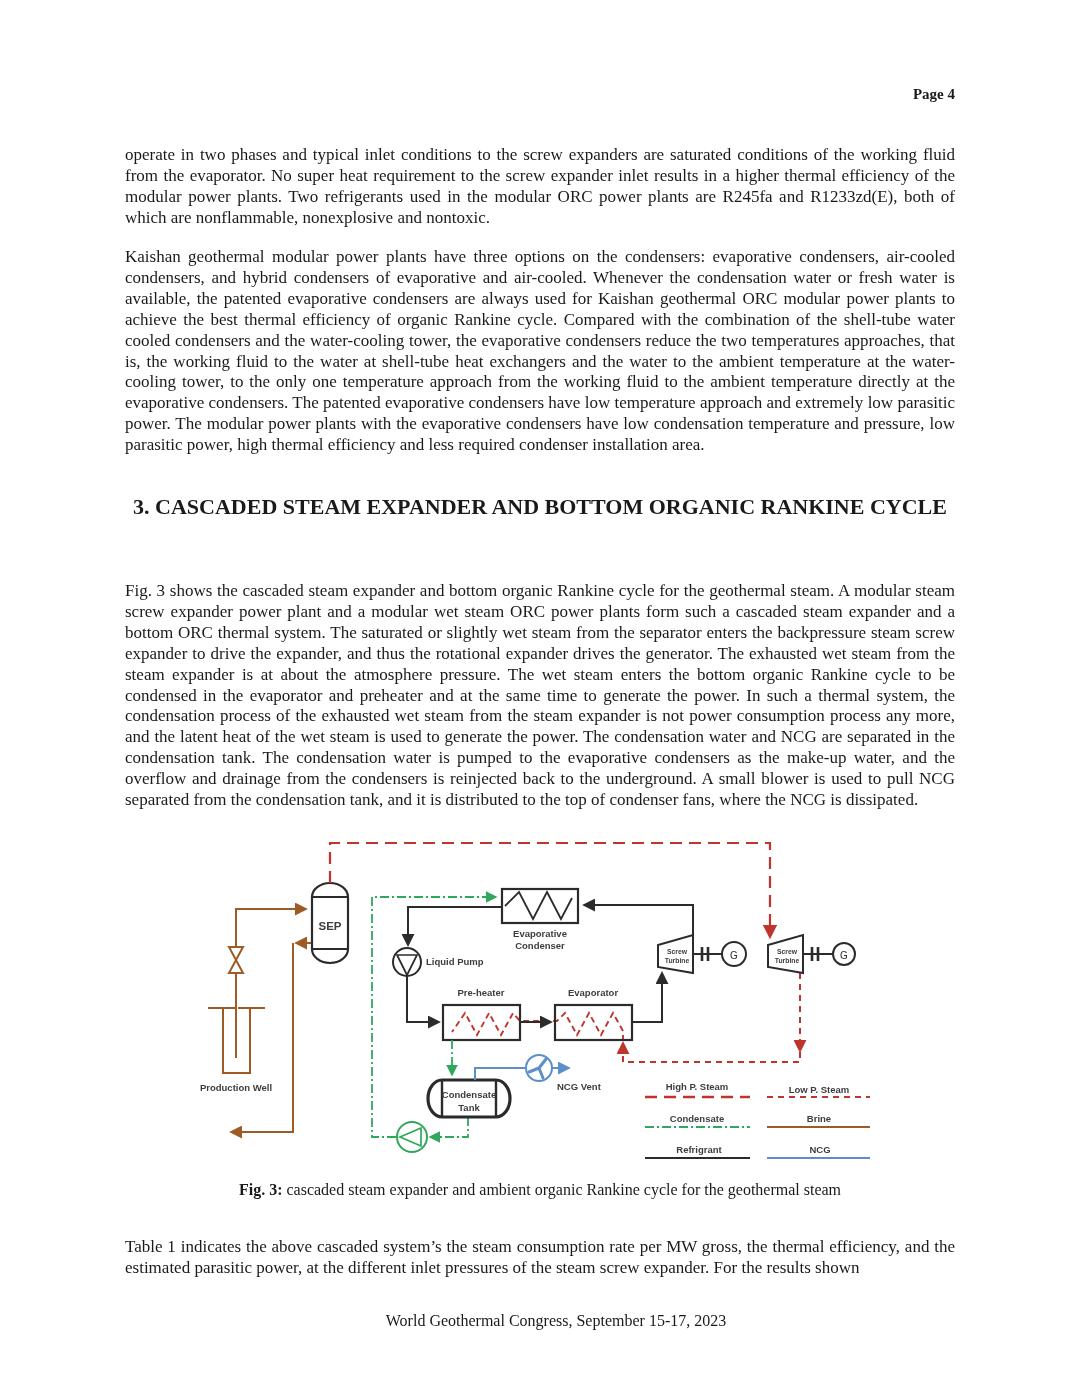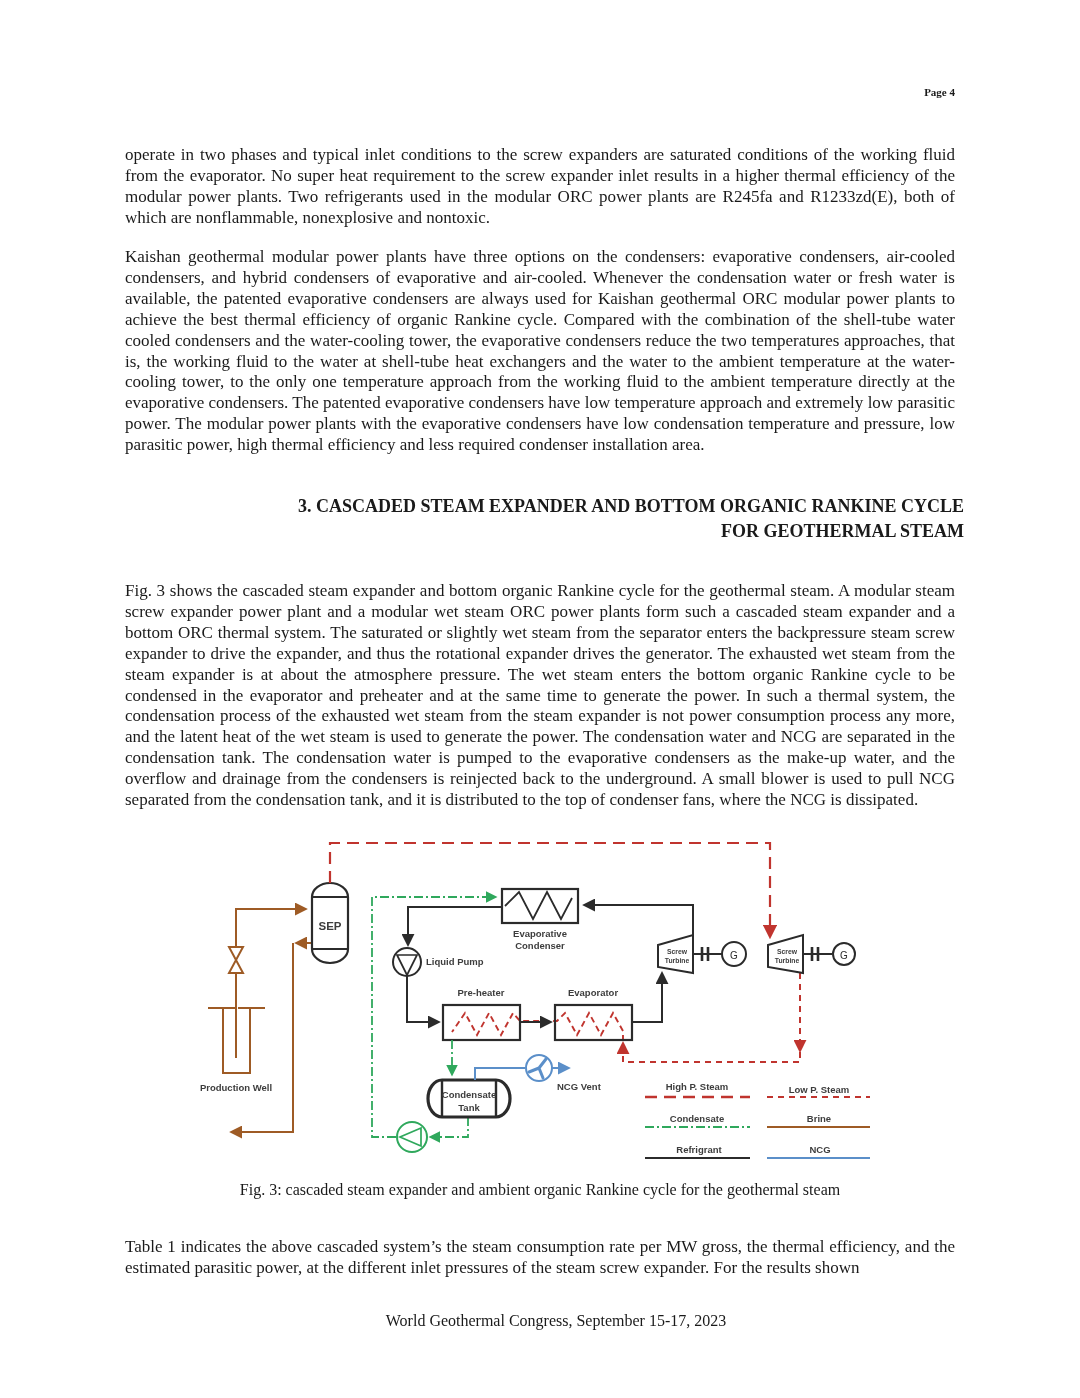--- a/index.html
+++ b/index.html
@@ -10,27 +10,27 @@
   }
   :root{
     --c-brine:#9e5b25; --c-steam:#c0342e; --c-condensate:#2fa85c;
     --c-ncg:#5b8fc9; --c-refrigerant:#2b2b2b; --c-ink:#2b2b2b;
   }
   .abs{position:absolute;}
   .para{
     left:125px;width:830px;font-size:17px;line-height:20.9px;
     text-align:justify;text-align-last:left;
   }
-  .page-num{top:86px;right:125px;font-weight:bold;font-size:11px;}
+  .page-num{top:86px;right:125px;font-weight:bold;font-size:15px;}
   .heading{
-    left:134px;width:830px;top:494px;text-align:right;font-weight:bold;
-    font-size:18px;line-height:25px;
+    left:125px;width:830px;top:494px;text-align:center;font-weight:bold;
+    font-size:22px;line-height:25px;
   }
   .caption{left:90px;width:900px;top:1181px;text-align:center;font-size:16px;}
-  .caption b{font-weight:normal;}
+  .caption b{font-weight:bold;}
   .footer{left:16px;width:1080px;top:1312px;text-align:center;font-size:16px;}
   .figwrap{left:180px;top:835px;width:720px;height:335px;text-align:right;}
   svg text{
     font-family:"Liberation Sans", sans-serif;fill:#3d3d3d;font-weight:600;
   }
   .lbl{font-size:9.5px;}
   .lbl-sep{font-size:11.5px;}
   .lbl-turb{font-size:6.8px;}
   .lbl-g{font-size:10px;font-weight:400;fill:#2b2b2b;}
 </style>
@@ -38,21 +38,20 @@
 <body>
 
 <div class="abs page-num">Page 4</div>
 
 <p class="abs para" style="top:128px;">operate in two phases and typical inlet conditions to the screw expanders are saturated conditions of the working fluid from the evaporator. No super heat requirement to the screw expander inlet results in a higher thermal efficiency of the modular power plants. Two refrigerants used in the modular ORC power plants are R245fa and R1233zd(E), both of which are nonflammable, nonexplosive and nontoxic.</p>
 
 <p class="abs para" style="top:230px;">Kaishan geothermal modular power plants have three options on the condensers: evaporative condensers, air-cooled condensers, and hybrid condensers of evaporative and air-cooled. Whenever the condensation water or fresh water is available, the patented evaporative condensers are always used for Kaishan geothermal ORC modular power plants to achieve the best thermal efficiency of organic Rankine cycle. Compared with the combination of the shell-tube water cooled condensers and the water-cooling tower, the evaporative condensers reduce the two temperatures approaches, that is, the working fluid to the water at shell-tube heat exchangers and the water to the ambient temperature at the water-cooling tower, to the only one temperature approach from the working fluid to the ambient temperature directly at the evaporative condensers. The patented evaporative condensers have low temperature approach and extremely low parasitic power. The modular power plants with the evaporative condensers have low condensation temperature and pressure, low parasitic power, high thermal efficiency and less required condenser installation area.</p>
 
 <div class="abs heading">
   <div>3. CASCADED STEAM EXPANDER AND BOTTOM ORGANIC RANKINE CYCLE</div>
-  <div>FOR GEOTHERMAL STEAM</div>
 </div>
 
 <p class="abs para" style="top:564px;">Fig. 3 shows the cascaded steam expander and bottom organic Rankine cycle for the geothermal steam. A modular steam screw expander power plant and a modular wet steam ORC power plants form such a cascaded steam expander and a bottom ORC thermal system. The saturated or slightly wet steam from the separator enters the backpressure steam screw expander to drive the expander, and thus the rotational expander drives the generator. The exhausted wet steam from the steam expander is at about the atmosphere pressure. The wet steam enters the bottom organic Rankine cycle to be condensed in the evaporator and preheater and at the same time to generate the power. In such a thermal system, the condensation process of the exhausted wet steam from the steam expander is not power consumption process any more, and the latent heat of the wet steam is used to generate the power. The condensation water and NCG are separated in the condensation tank. The condensation water is pumped to the evaporative condensers as the make-up water, and the overflow and drainage from the condensers is reinjected back to the underground. A small blower is used to pull NCG separated from the condensation tank, and it is distributed to the top of condenser fans, where the NCG is dissipated.</p>
 
 <div class="abs figwrap">
 <svg width="720" height="335" viewBox="0 0 720 335" xmlns="http://www.w3.org/2000/svg">
   <defs>
     <marker id="ar" viewBox="0 0 10 10" refX="7" refY="5" markerWidth="6.5" markerHeight="6.5" orient="auto-start-reverse">
           <path d="M0,0 L10,5 L0,10 Z" fill="#c0342e"></path>
         </marker>

